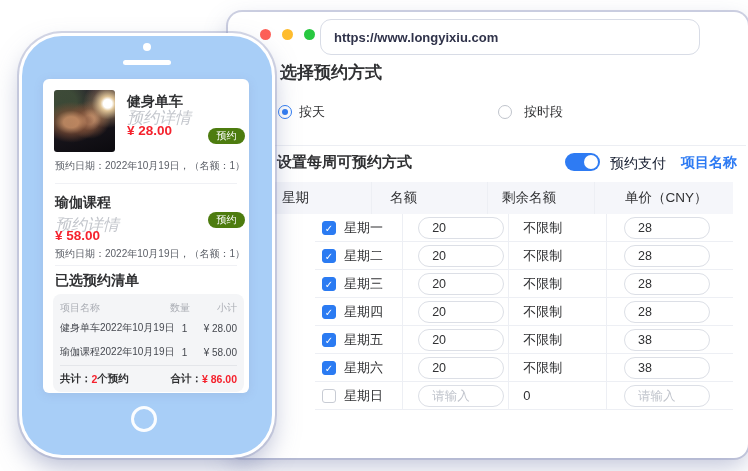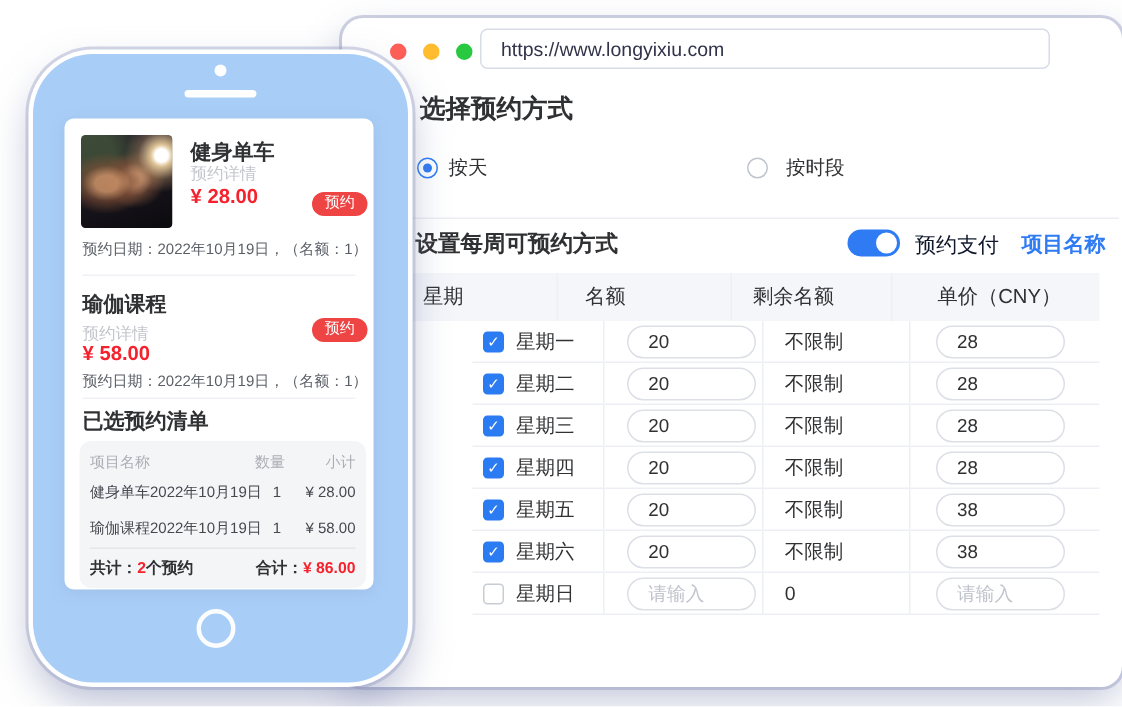--- a/index.html
+++ b/index.html
@@ -11,23 +11,23 @@
   .browser {
     position:absolute; left:230px; top:14px; width:516px; height:442px;
     background:#fff; border-radius:12px;
     box-shadow:0 0 0 2px #ffffff, 0 0 0 4px rgba(148,156,192,.45), 0 10px 26px rgba(112,122,168,.45);
   }
   .b-top { position:relative; height:40px; }
   .lights { position:absolute; left:30px; top:15px; display:flex; gap:11px; }
   .light { width:11px; height:11px; border-radius:50%; }
   .light.r { background:#FF5F57; } .light.y { background:#FEBC2E; } .light.g { background:#28C840; }
   .urlbar {
-    position:absolute; left:90px; top:5px; width:380px; height:27px;
-    border:1px solid #D8DCE6; border-radius:5px; background:#fff;
-    font-size:13px; font-weight:400; color:#30334A; line-height:25px; padding-left:13px;
+    position:absolute; left:90px; top:5px; width:380px; height:36px;
+    border:1px solid #D8DCE6; border-radius:11px; background:#fff;
+    font-size:13px; font-weight:700; color:#30334A; line-height:25px; padding-left:13px;
     outline:none;
   }
   .page-heading { position:absolute; left:50px; top:47px; font-size:17px; font-weight:700; color:#303133; }
   .radio-item { position:absolute; top:89px; display:flex; align-items:center; gap:7px; cursor:default; }
   .radio-item.a { left:48px; } .radio-item.b { left:268px;gap:12px; }
   .rdot { width:14px; height:14px; border-radius:50%; border:1.5px solid #C0C4CC; background:#fff; position:relative; }
   .radio-item.sel .rdot { border-color:#2E7BF3; }
   .radio-item.sel .rdot::after { content:""; position:absolute; left:2.5px; top:2.5px; width:6px; height:6px; border-radius:50%; background:#2E7BF3; }
   .rlabel { font-size:13px; color:#303133; }
   .hdiv { position:absolute; left:0; top:131px; width:516px; height:1px; background:#ECEEF3; }
@@ -67,23 +67,23 @@
   .photo {
     position:absolute; left:11px; top:11px; width:61px; height:62px; border-radius:3px;
     background:
       radial-gradient(circle at 88% 22%, #ffffff 0 6%, rgba(255,224,170,.85) 10%, rgba(255,200,140,.25) 22%, transparent 34%),
       radial-gradient(ellipse at 28% 52%, rgba(197,140,100,.9) 0 12%, rgba(130,80,55,.6) 26%, transparent 45%),
       radial-gradient(ellipse at 58% 48%, rgba(216,160,120,.85) 0 10%, rgba(150,95,65,.5) 24%, transparent 42%),
       radial-gradient(ellipse at 15% 20%, rgba(70,90,60,.7) 0 18%, transparent 45%),
       linear-gradient(160deg, #2a2630 0%, #18151c 55%, #0b0a0e 100%);
   }
   .p-title { position:absolute; font-size:14px; font-weight:700; color:#303133; }
-  .p-sub { position:absolute; font-size:11px; color:#C3C6CC; }
+  .p-sub { position:absolute; font-size:16px; color:#C3C6CC;font-style:italic; }
   .p-price { position:absolute; font-size:13.5px; font-weight:700; color:#F5222D; }
-  .p-btn { position:absolute; width:37px; height:16px; border-radius:8px; background:#ef4444; color:#fff; font-size:10px; line-height:16px; text-align:center; cursor:pointer; }
+  .p-btn { position:absolute; width:37px; height:16px; border-radius:8px; background:#4d7c0f; color:#fff; font-size:10px; line-height:16px; text-align:center; cursor:pointer; }
   .p-date { position:absolute; font-size:10px; color:#5A5E66; white-space:nowrap; }
   .p-div { position:absolute; left:12px; width:182px; height:1px; background:#F0F1F5; }
   .cart-head { position:absolute; left:12px; top:193px; font-size:14px; font-weight:700; color:#303133; }
   .cart-box { position:absolute; left:10px; top:215px; width:191px; height:98px; background:#F4F5F7; border-radius:8px; padding:5px 7px 0 7px; display:flex; flex-direction:column; }
   .crow { display:flex; align-items:center; }
   .crow.hdr { height:17px;justify-content:flex-end; }
   .crow.item { height:24px; }
   .crow .nm { flex:1; font-size:10px; color:#45484F; white-space:nowrap; }
   .crow .qt { width:22px; text-align:center; font-size:10px; color:#45484F; }
   .crow .st { width:46px; text-align:right; font-size:10px; color:#45484F; }

